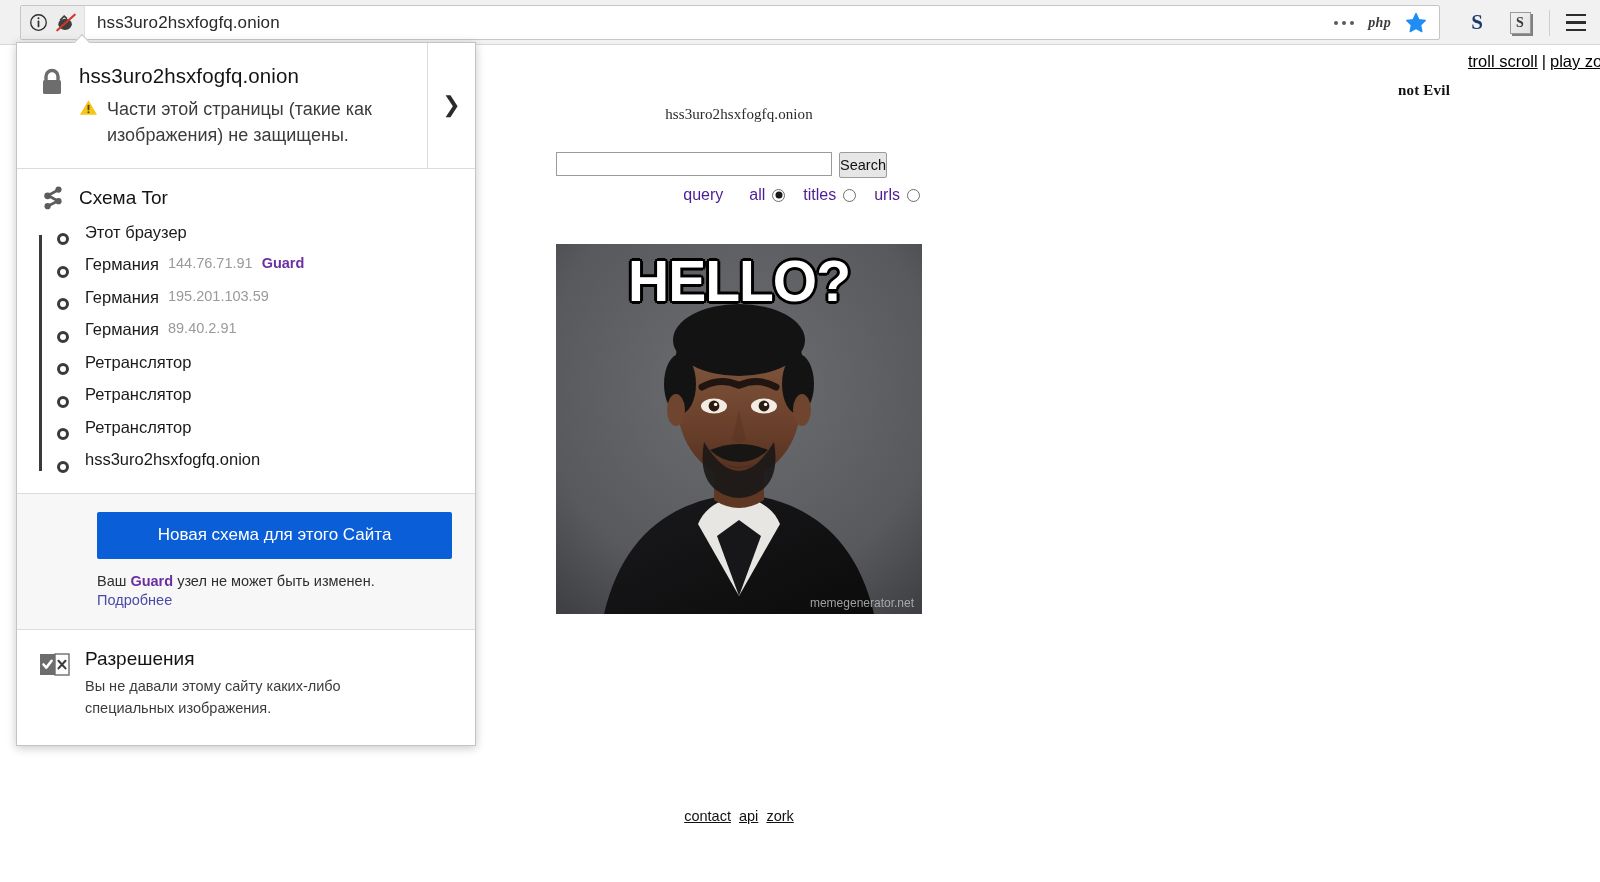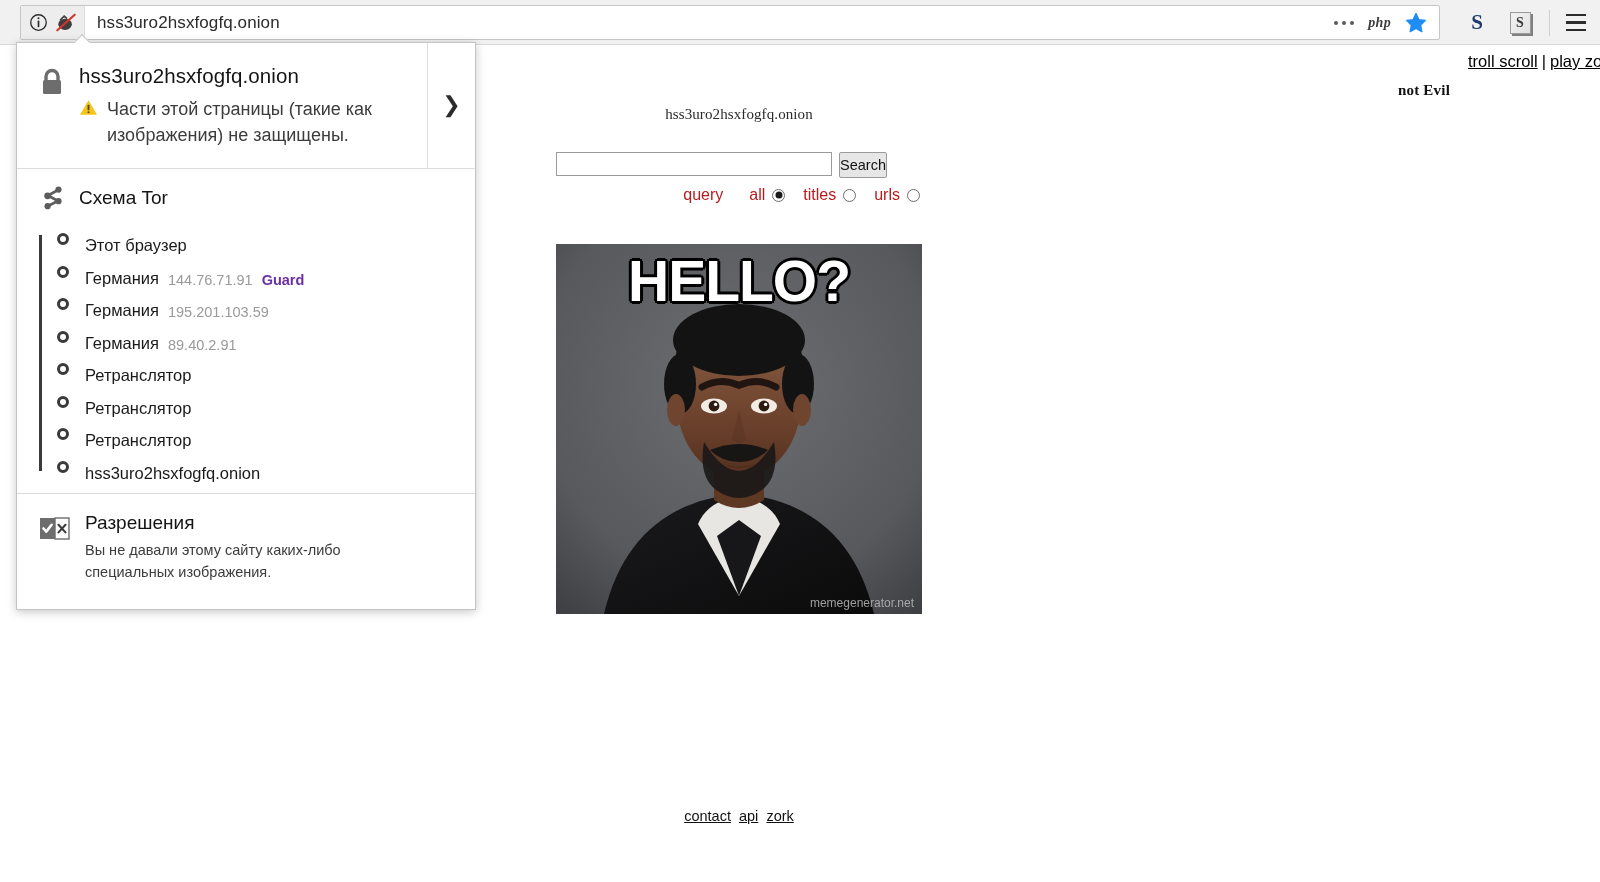--- a/index.html
+++ b/index.html
@@ -118,21 +118,21 @@
   }
 
   .sec-circuit { padding: 16px 18px 10px 22px; border-bottom: 1px solid #dcdcdc; }
   .circuit-head { display:flex; align-items:center; gap: 14px; margin-bottom: 12px; }
   .circuit-title { font-size: 19px; color: #141414; }
   .nodes { position: relative; padding-left: 46px; }
   .nodes .spine {
     position:absolute; left: 75px; top: 12px; bottom: 12px;
     width: 3px; background: #3a3a3a; transform: translateX(-75px);
   }
-  .node { position: relative; height: 32.5px; display:flex; align-items:flex-end; gap: 9px; }
+  .node { position: relative; height: 32.5px; display:flex; align-items:flex-start; gap: 9px; }
   .node .dot {
     position:absolute; left: -28px; top: 50%; transform: translateY(-50%);
     width: 12px; height: 12px; border-radius: 50%;
     background: #ffffff; border: 3px solid #3a3a3a; z-index: 2;
   }
   .node-name { font-size: 16.5px; color: #1a1a1a; }
   .node-ip { font-size: 14.5px; color: #9a9a9a; }
   .node-badge { font-size: 14.5px; color: #6b2fa0; font-weight: 700; }
 
   .sec-newcircuit {
@@ -188,21 +188,21 @@
   }
   .search-btn {
     margin-left: 7px; height: 26px; padding: 0 0;
     background:#e6e6e6; border: 1px solid #9b9b9b;
     font-family:"Liberation Sans", sans-serif; font-size: 14.5px; color:#111;
     cursor: pointer; border-radius: 2px; line-height: 24px;
   }
   .radio-row {
     position:absolute; left: 528px; top: 140px; width: 364px;
     display:flex; align-items:center; justify-content:flex-end; gap: 0;
-    font-size: 16px; color: #b91c1c;
+    font-size: 16px; color: #4c1d95;
   }
   .radio-row .lbl { margin-right: 8px; }
   .radio-row .opt { display:flex; align-items:center; gap: 7px; margin-left: 18px; }
   .radio {
     width: 13px; height: 13px; border-radius: 50%;
     border: 1px solid #6d6d6d; background: #fff; display:block; position: relative;
     cursor:pointer;
   }
   .radio.checked::after {
     content:""; position:absolute; left: 50%; top: 50%;
@@ -457,20 +457,25 @@
           <span class="dot"></span>
           <span class="node-name">Ретранслятор</span>
         </div>
         <div class="node">
           <span class="dot"></span>
           <span class="node-name">hss3uro2hsxfogfq.onion</span>
         </div>
       </div>
     </div>
 
+    <div class="sec-newcircuit">
+      <button class="btn-newcircuit">Новая схема для этого Сайта</button>
+      <div class="guard-note"><span>Ваш </span><b>Guard</b><span> узел не может быть изменен.</span></div>
+      <a class="learn-more">Подробнее</a>
+    </div>
 
     <div class="sec-perm">
       <svg class="perm-icon" width="32" height="26" viewBox="0 0 32 26">
         <rect x="1" y="2" width="15" height="21" fill="#6d6d6d"></rect>
         <path d="M4.5 12.5 L7.3 15.6 L12.6 8.8" stroke="#fff" stroke-width="2.6" fill="none" stroke-linecap="round" stroke-linejoin="round"></path>
         <rect x="16" y="2" width="14" height="21" fill="#fdfdfd" stroke="#6d6d6d" stroke-width="1.4"></rect>
         <path d="M19.5 8.8 L26.5 16.4 M26.5 8.8 L19.5 16.4" stroke="#3b3b3b" stroke-width="2.1" stroke-linecap="round"></path>
       </svg>
       <div>
         <div class="perm-title">Разрешения</div>

